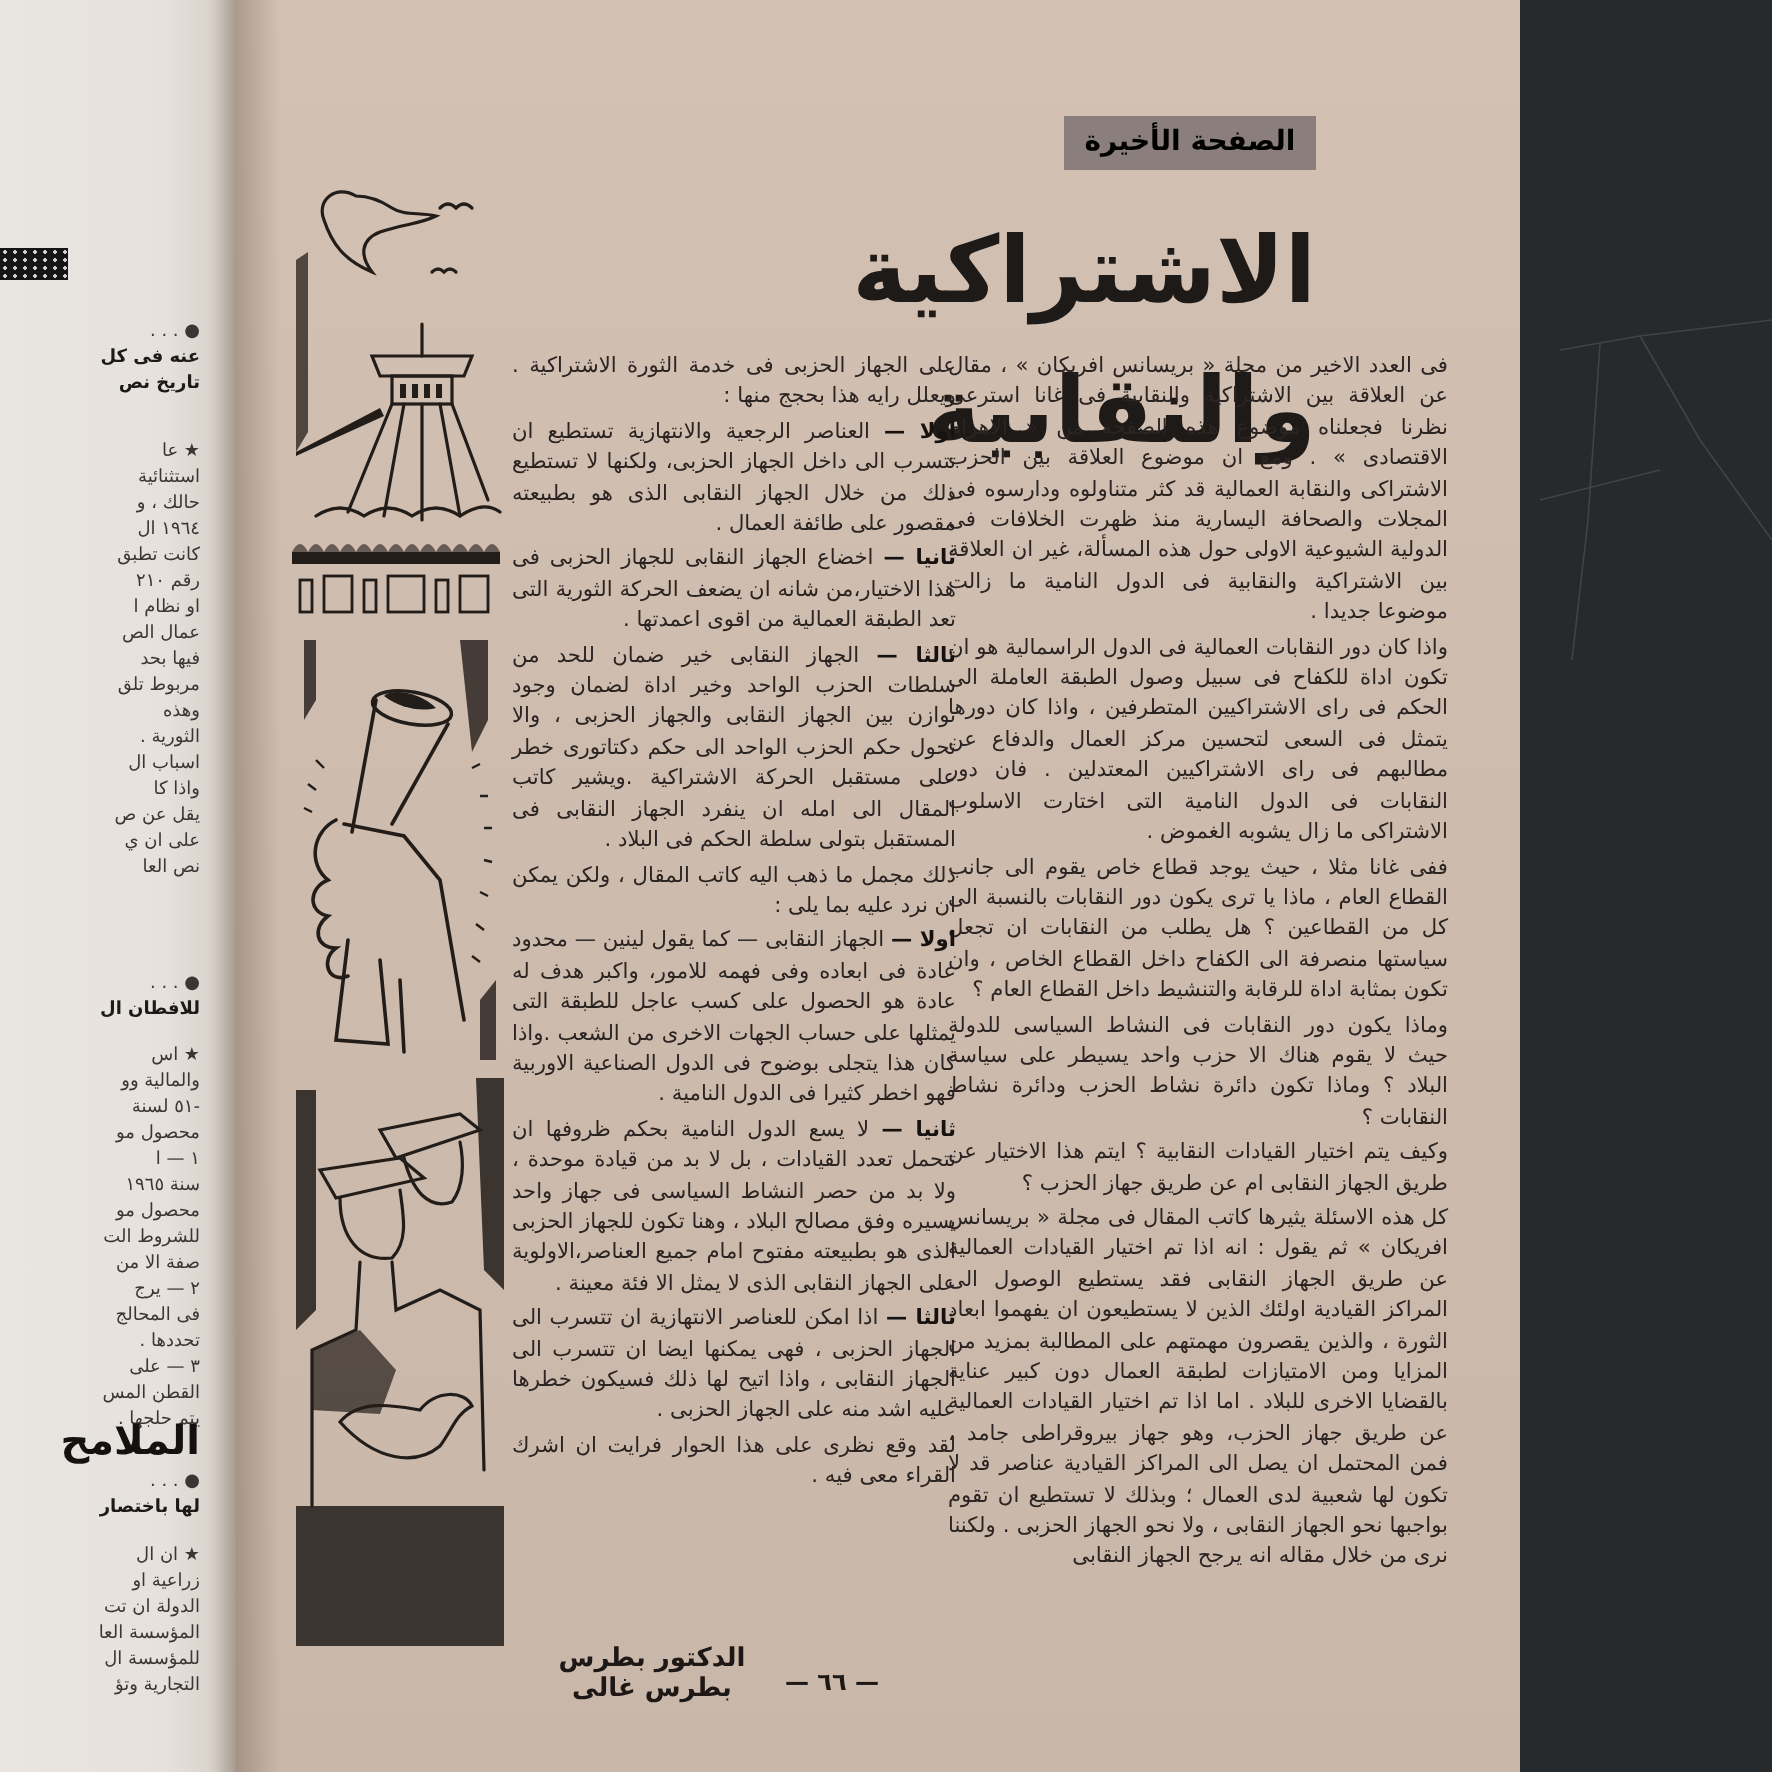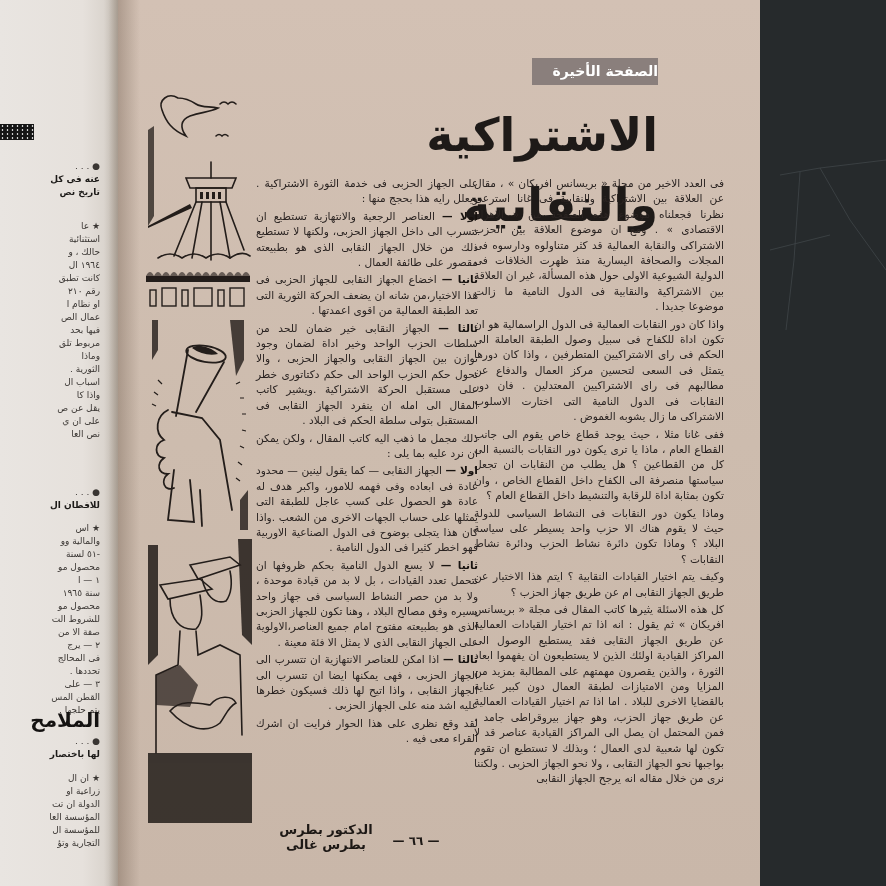--- a/index.html
+++ b/index.html
@@ -21,21 +21,21 @@
   .lp-dots { position: absolute; left: 0; top: 124px; width: 34px; height: 16px; background: #151515;
     background-image: radial-gradient(#cfcfcf 1px, transparent 1.2px); background-size: 5px 4px; }
 
   
   .page { position: absolute; left: 118px; top: 0; width: 642px; height: 886px;
     background: linear-gradient(180deg, #d3c1b4 0%, #cdbcae 50%, #c9b7a9 100%); }
   .page-edge-shadow { position: absolute; left: 0; top: 0; width: 22px; height: 100%;
     background: linear-gradient(90deg, rgba(60,40,25,0.25) 0%, rgba(0,0,0,0) 100%); }
 
   .section-tag { position: absolute; left: 414px; top: 58px; width: 126px; height: 27px;
-    background: #8a7f7c; color: #ffffff; font-size: 14px; font-weight: bold; text-align: right;
+    background: #8a7f7c; color: #000000; font-size: 14px; font-weight: bold; text-align: center;
     line-height: 27px; direction: rtl; letter-spacing: 0.5px; }
 
   .title { position: absolute; left: 128px; top: 100px; width: 412px; height: 70px;
     direction: rtl; text-align: right; font-size: 46px; font-weight: bold; color: #1e1a18;
     font-family: "DejaVu Sans", sans-serif; line-height: 70px; letter-spacing: -1px; }
 
   .col { position: absolute; direction: rtl; text-align: justify; color: #2b2422;
     font-size: 10.6px; line-height: 15.4px; font-family: "DejaVu Sans", sans-serif; }
   .col p { margin-bottom: 2px; }
   .col p .lead { font-weight: bold; color: #17120f; }
@@ -80,21 +80,21 @@
     <div>★ عا</div>
     <div>استثنائية</div>
     <div>حالك ، و</div>
     <div>١٩٦٤ ال</div>
     <div>كانت تطبق</div>
     <div>رقم ٢١٠</div>
     <div>او نظام ا</div>
     <div>عمال الص</div>
     <div>فيها بحد</div>
     <div>مربوط تلق</div>
-    <div>وماذا</div>
+    <div>وهذه</div>
     <div>الثورية .</div>
     <div>اسباب ال</div>
     <div>واذا كا</div>
     <div>يقل عن ص</div>
     <div>على ان ي</div>
     <div>نص العا</div>
   </div>
   <div class="lp-block" style="top:486px;">
     <div>● . . .</div>
     <div class="bold">للافطان ال</div>

